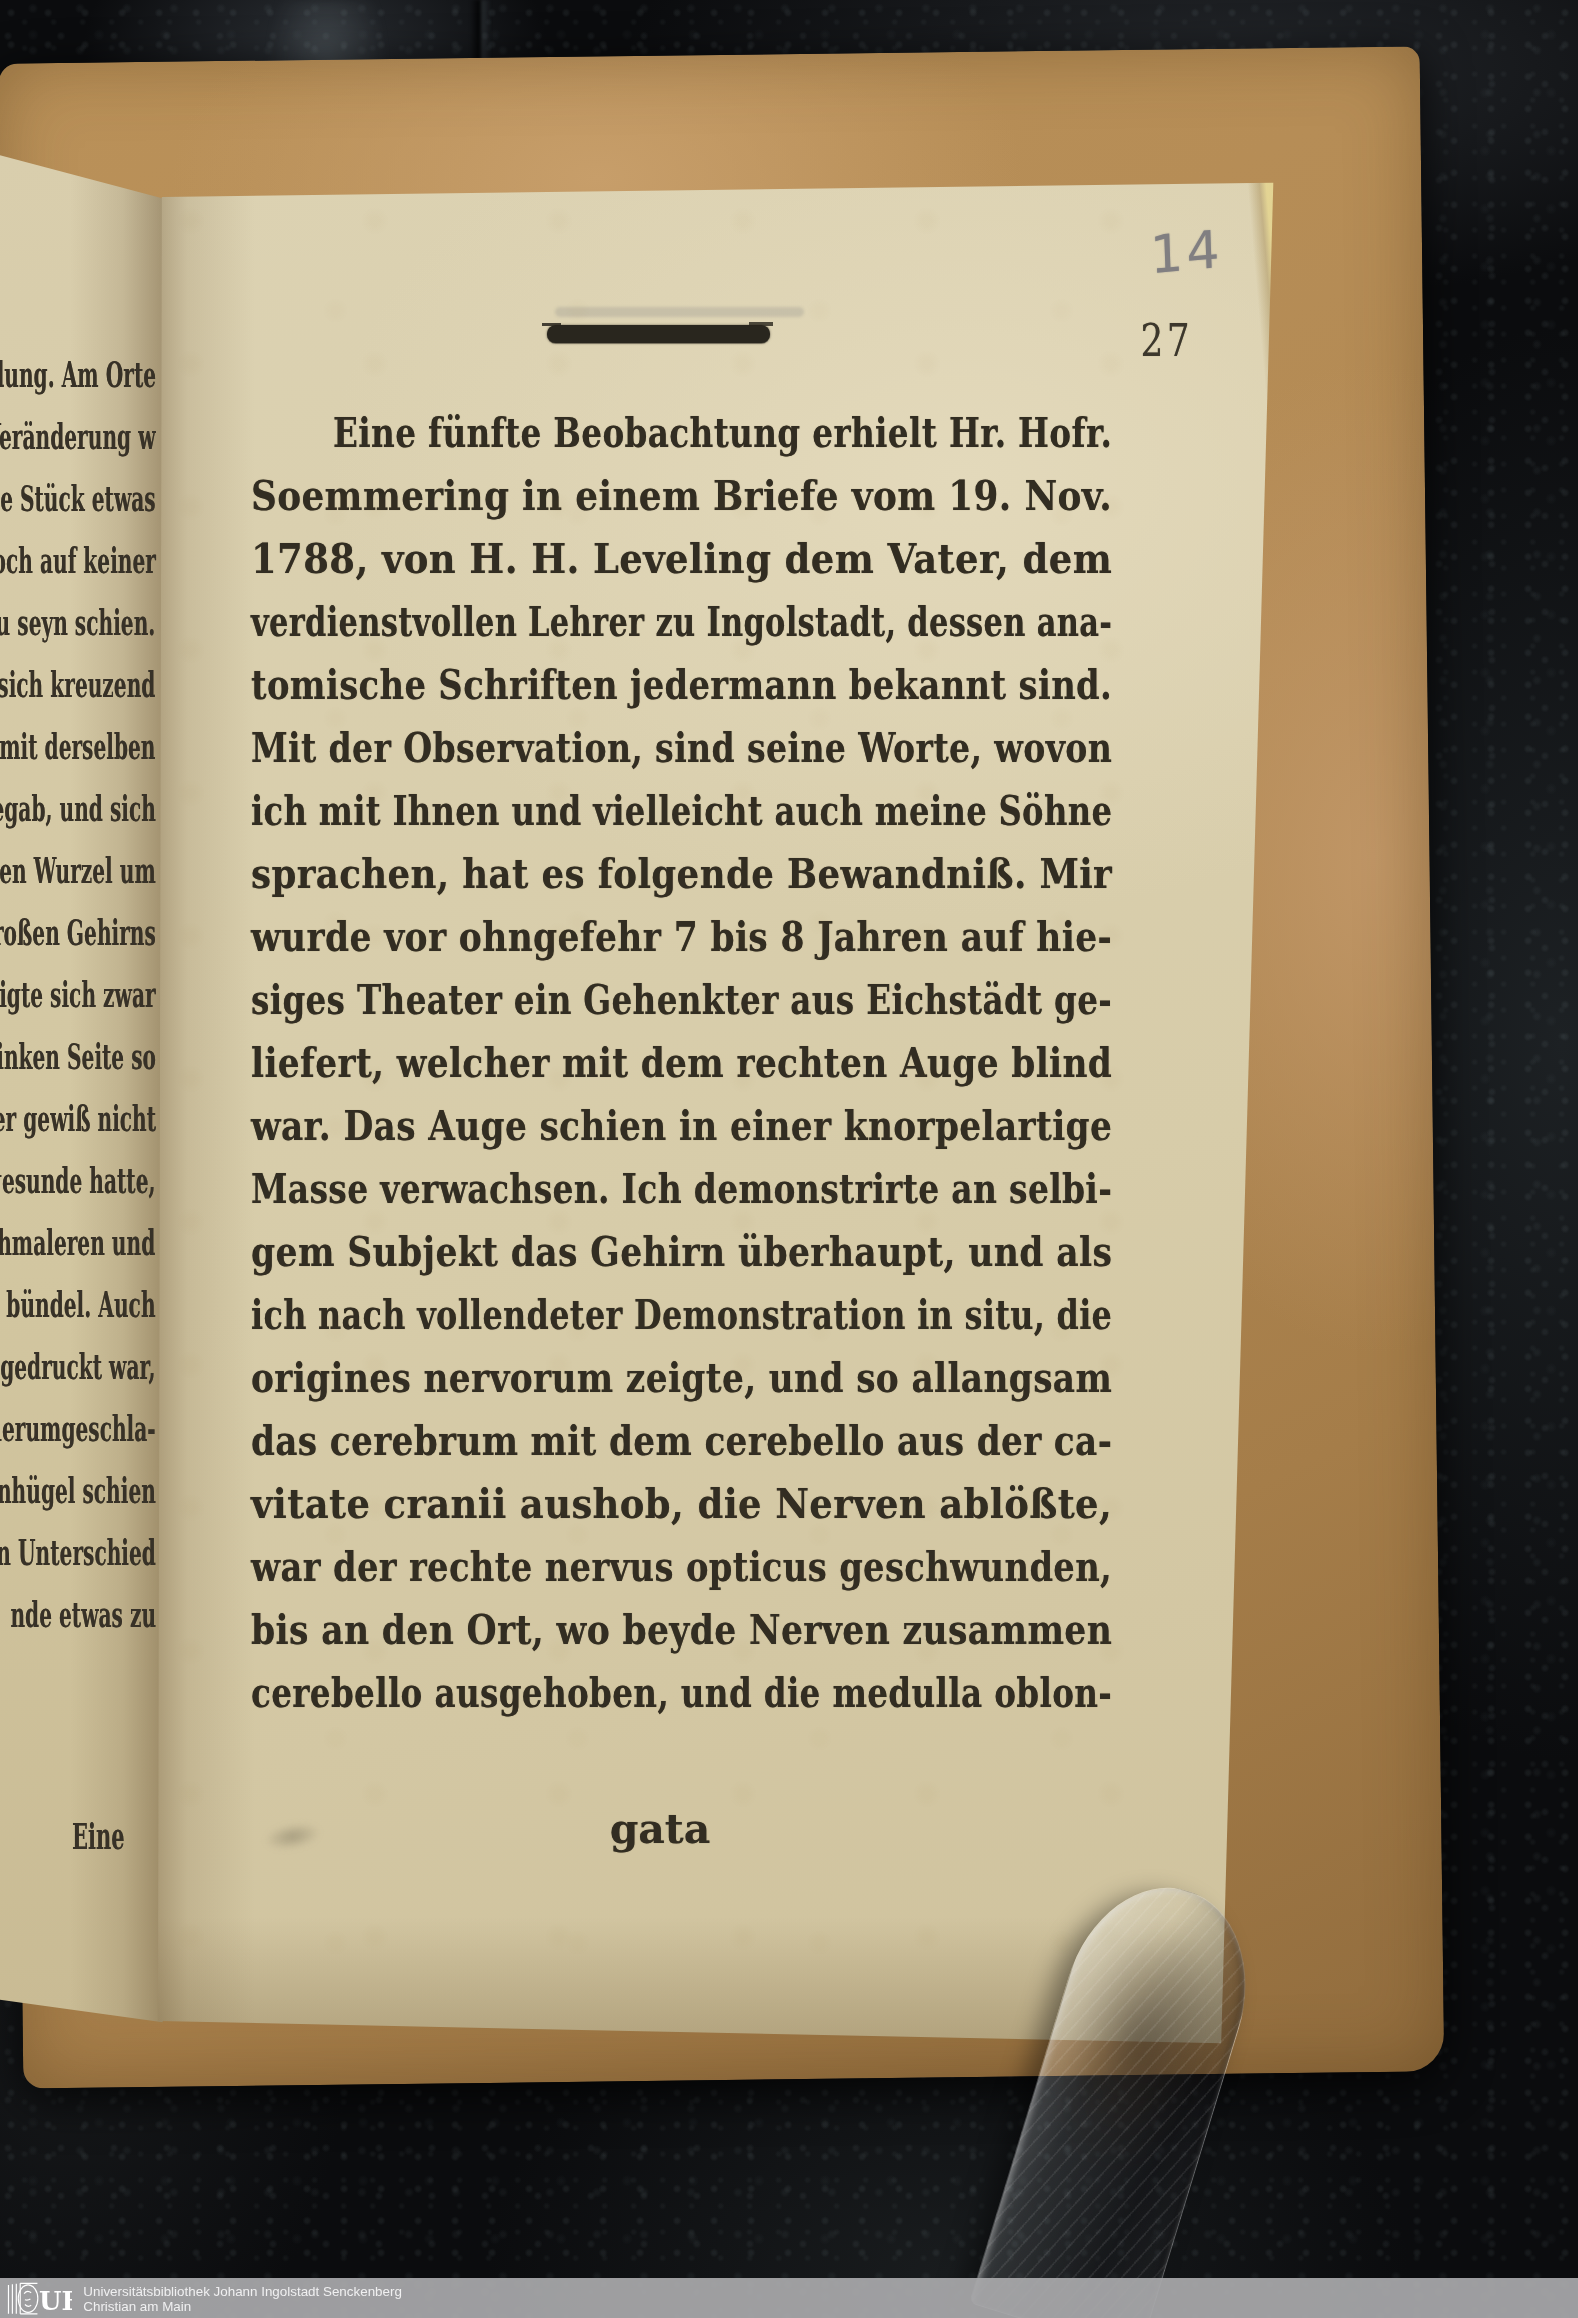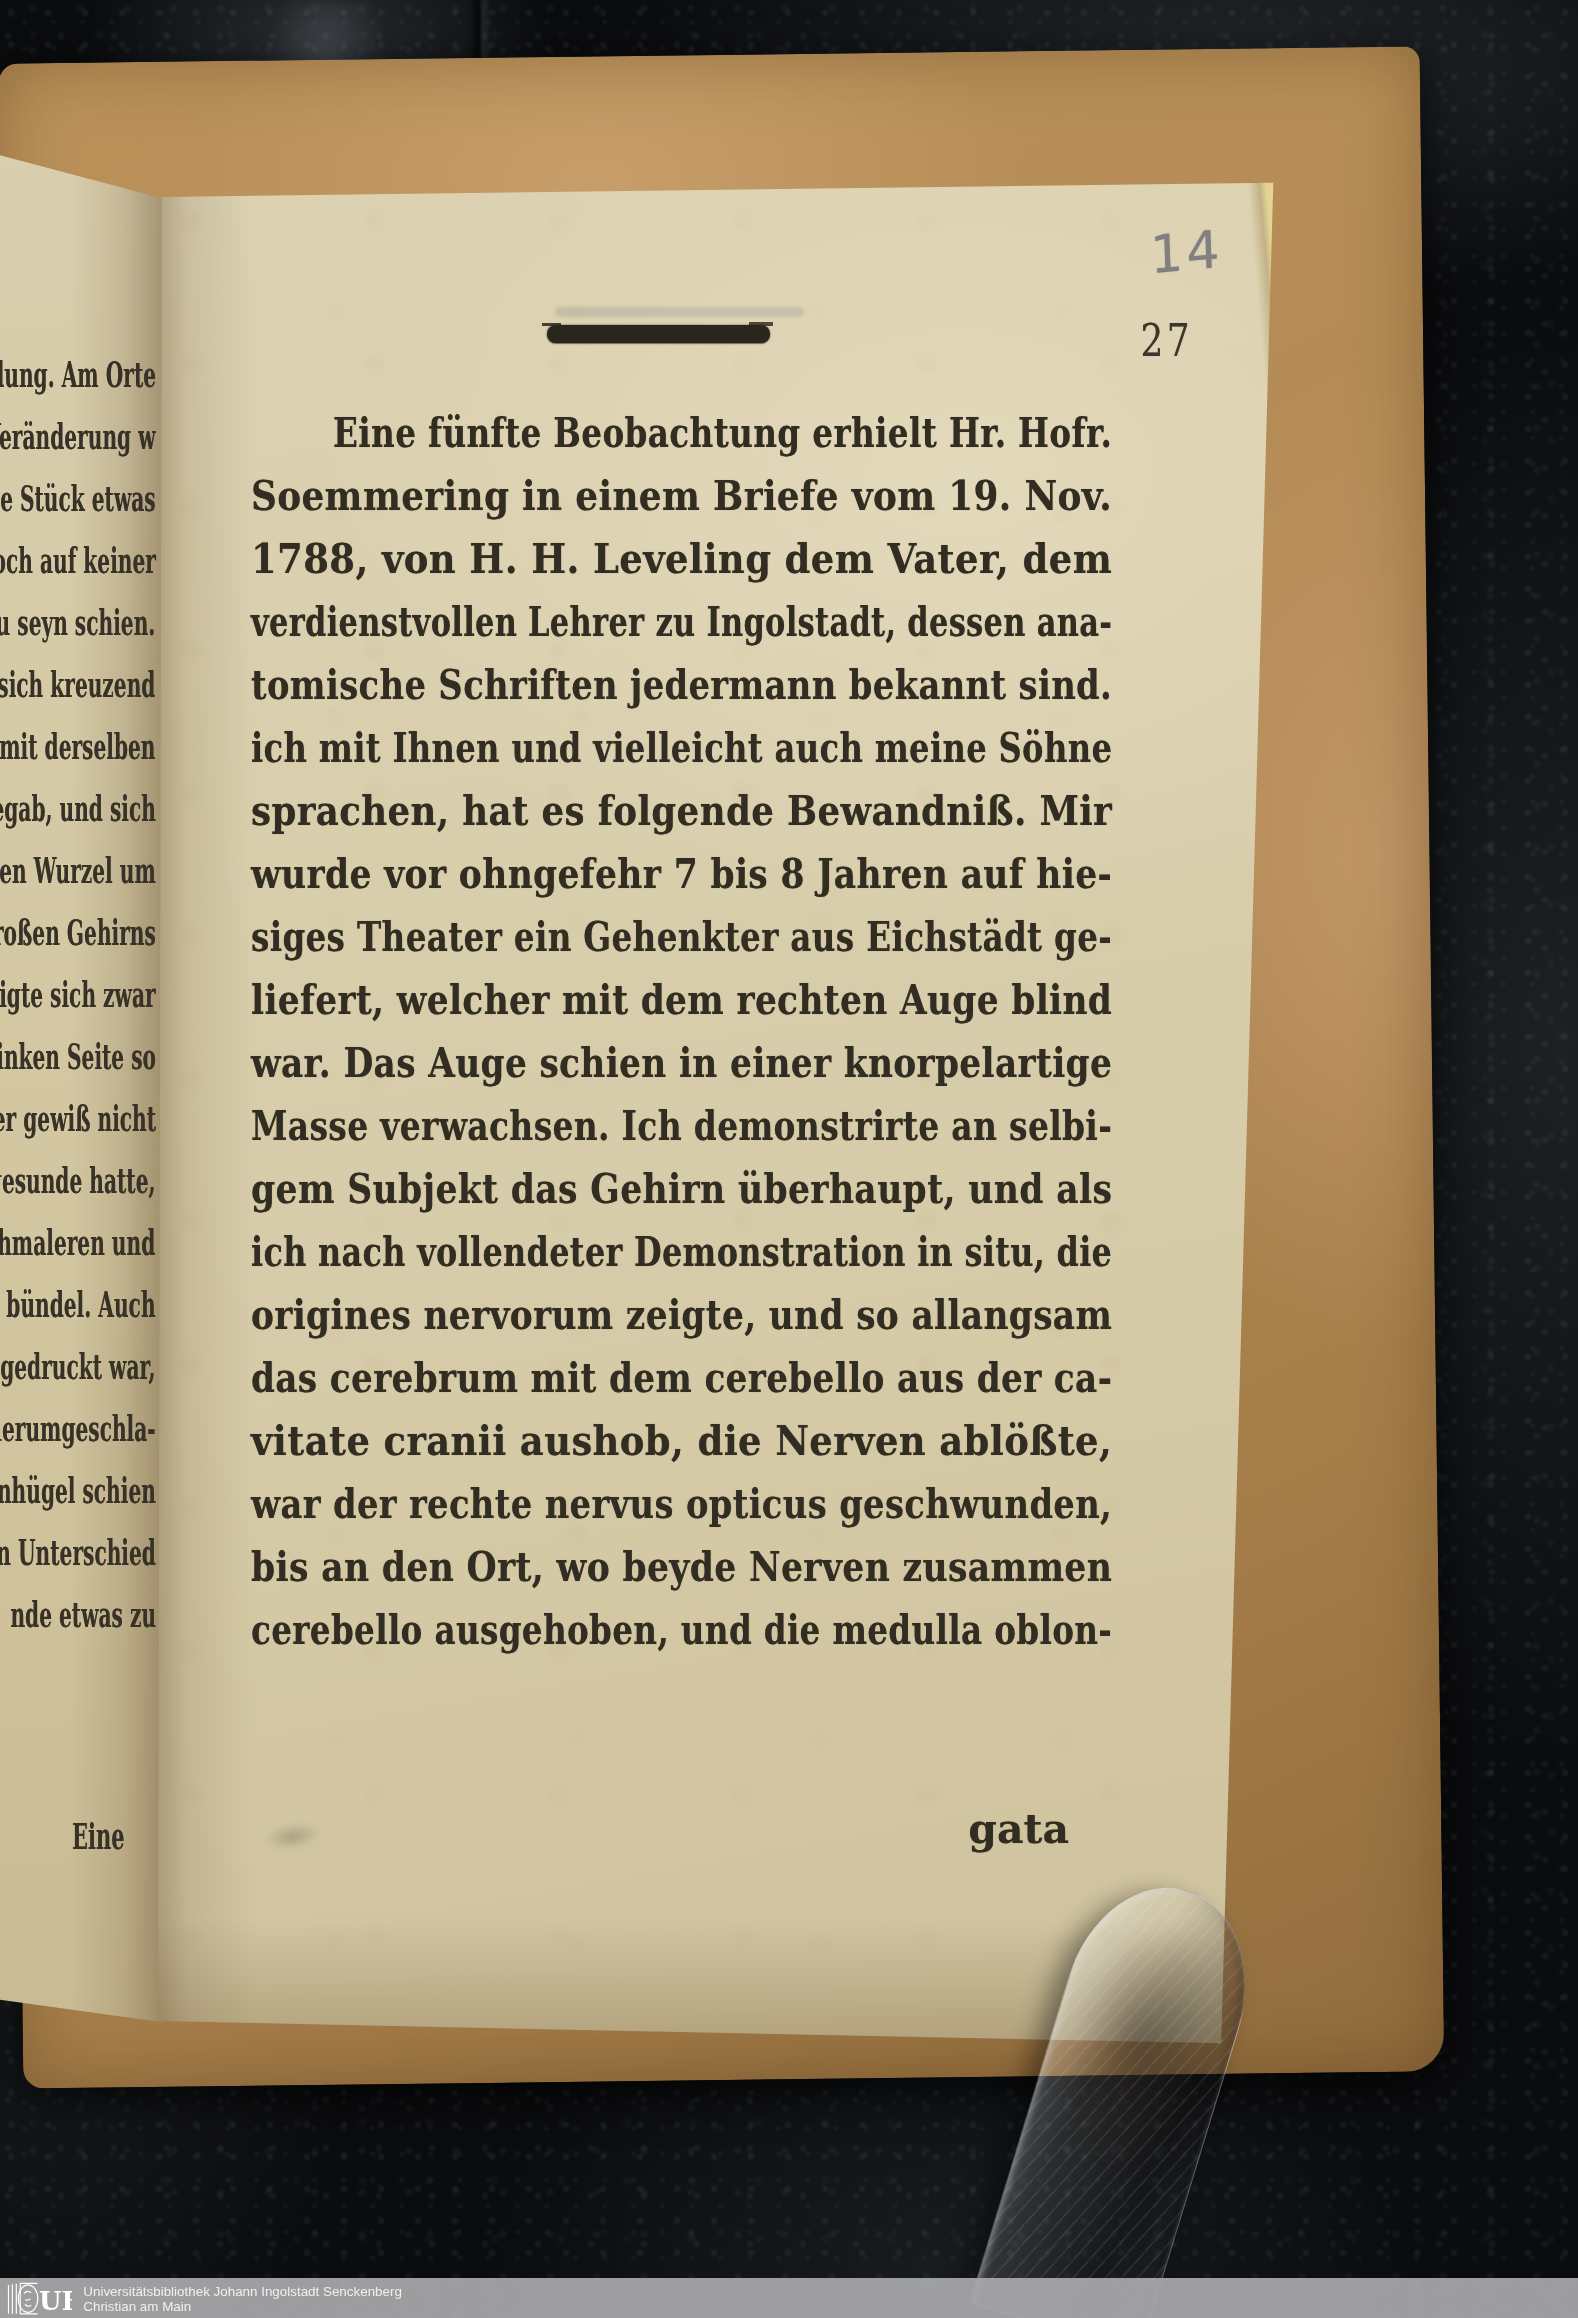--- a/index.html
+++ b/index.html
@@ -79,21 +79,21 @@
   .pencil { position:absolute; left:996px; top:44px; font-family:"DejaVu Sans",sans-serif;
     font-size:52px; color:#717179; letter-spacing:3.2px; opacity:.85;
     transform:rotate(-5deg) skewX(-3deg); text-shadow:0 0 1.6px rgba(110,110,120,.6); }
 
   .body { position:absolute; left:97px; top:216px; width:862px;margin-top:8px; }
   .bline { height:63px; line-height:63px; font-weight:700; font-size:41px; color:#322d22;
     letter-spacing:0.4px; white-space:nowrap; text-shadow:0 0 0.8px rgba(45,35,15,.55); }
   .bline:first-child { padding-left:82px; }
   .bline > span { display:inline-block; white-space:nowrap; transform-origin:0 50%; }
 
-  .catchword { position:absolute; left:97px; top:1627px; width:862px; text-align:right;
+  .catchword { position:absolute; left:97px; top:1627px; width:862px; text-align:center;
     padding-right:44px; font-weight:700; font-size:41px; color:#322d22;
     text-shadow:0 0 0.8px rgba(45,35,15,.55); }
 
   .smudge { position:absolute; left:110px; top:1646px; width:57px; height:25px;
     background:radial-gradient(closest-side, rgba(105,98,78,.42), transparent);
     filter:blur(3.2px); transform:rotate(-10deg); }
 
   
   .vlines { position:absolute; top:191px; right:10.3px; display:flex; flex-direction:column; align-items:flex-end; }
   .vline { height:62px; line-height:62px; width:max-content; font-weight:700; font-size:36px;
@@ -163,20 +163,21 @@
   <div class="ghost-rule"></div>
   <div class="rule"></div>
   <div class="pageno">27</div>
   <div class="pencil">14</div>
   <div class="body">
       <div class="bline"><span style="transform: scaleX(0.798283);">Eine fünfte Beobachtung erhielt Hr. Hofr.</span></div>
       <div class="bline"><span style="transform: scaleX(0.873928);">Soemmering in einem Briefe vom 19. Nov.</span></div>
       <div class="bline"><span style="transform: scaleX(0.902573);">1788, von H. H. Leveling dem Vater, dem</span></div>
       <div class="bline"><span style="transform: scaleX(0.743845);">verdienstvollen Lehrer zu Ingolstadt, dessen ana-</span></div>
       <div class="bline"><span style="transform: scaleX(0.825182);">tomische Schriften jedermann bekannt sind.</span></div>
+      <div class="bline"><span style="transform: scaleX(0.80992);">Mit der Observation, sind seine Worte, wovon</span></div>
       <div class="bline"><span style="transform: scaleX(0.785841);">ich mit Ihnen und vielleicht auch meine Söhne</span></div>
       <div class="bline"><span style="transform: scaleX(0.868994);">sprachen, hat es folgende Bewandniß.  Mir</span></div>
       <div class="bline"><span style="transform: scaleX(0.842156);">wurde vor ohngefehr 7 bis 8 Jahren auf hie-</span></div>
       <div class="bline"><span style="transform: scaleX(0.795891);">siges Theater ein Gehenkter aus Eichstädt ge-</span></div>
       <div class="bline"><span style="transform: scaleX(0.839364);">liefert, welcher mit dem rechten Auge blind</span></div>
       <div class="bline"><span style="transform: scaleX(0.838408);">war.  Das Auge schien in einer knorpelartige</span></div>
       <div class="bline"><span style="transform: scaleX(0.803347);">Masse verwachsen.  Ich demonstrirte an selbi-</span></div>
       <div class="bline"><span style="transform: scaleX(0.843915);">gem Subjekt das Gehirn überhaupt, und als</span></div>
       <div class="bline"><span style="transform: scaleX(0.777994);">ich nach vollendeter Demonstration in situ, die</span></div>
       <div class="bline"><span style="transform: scaleX(0.83873);">origines nervorum zeigte, und so allangsam</span></div>

